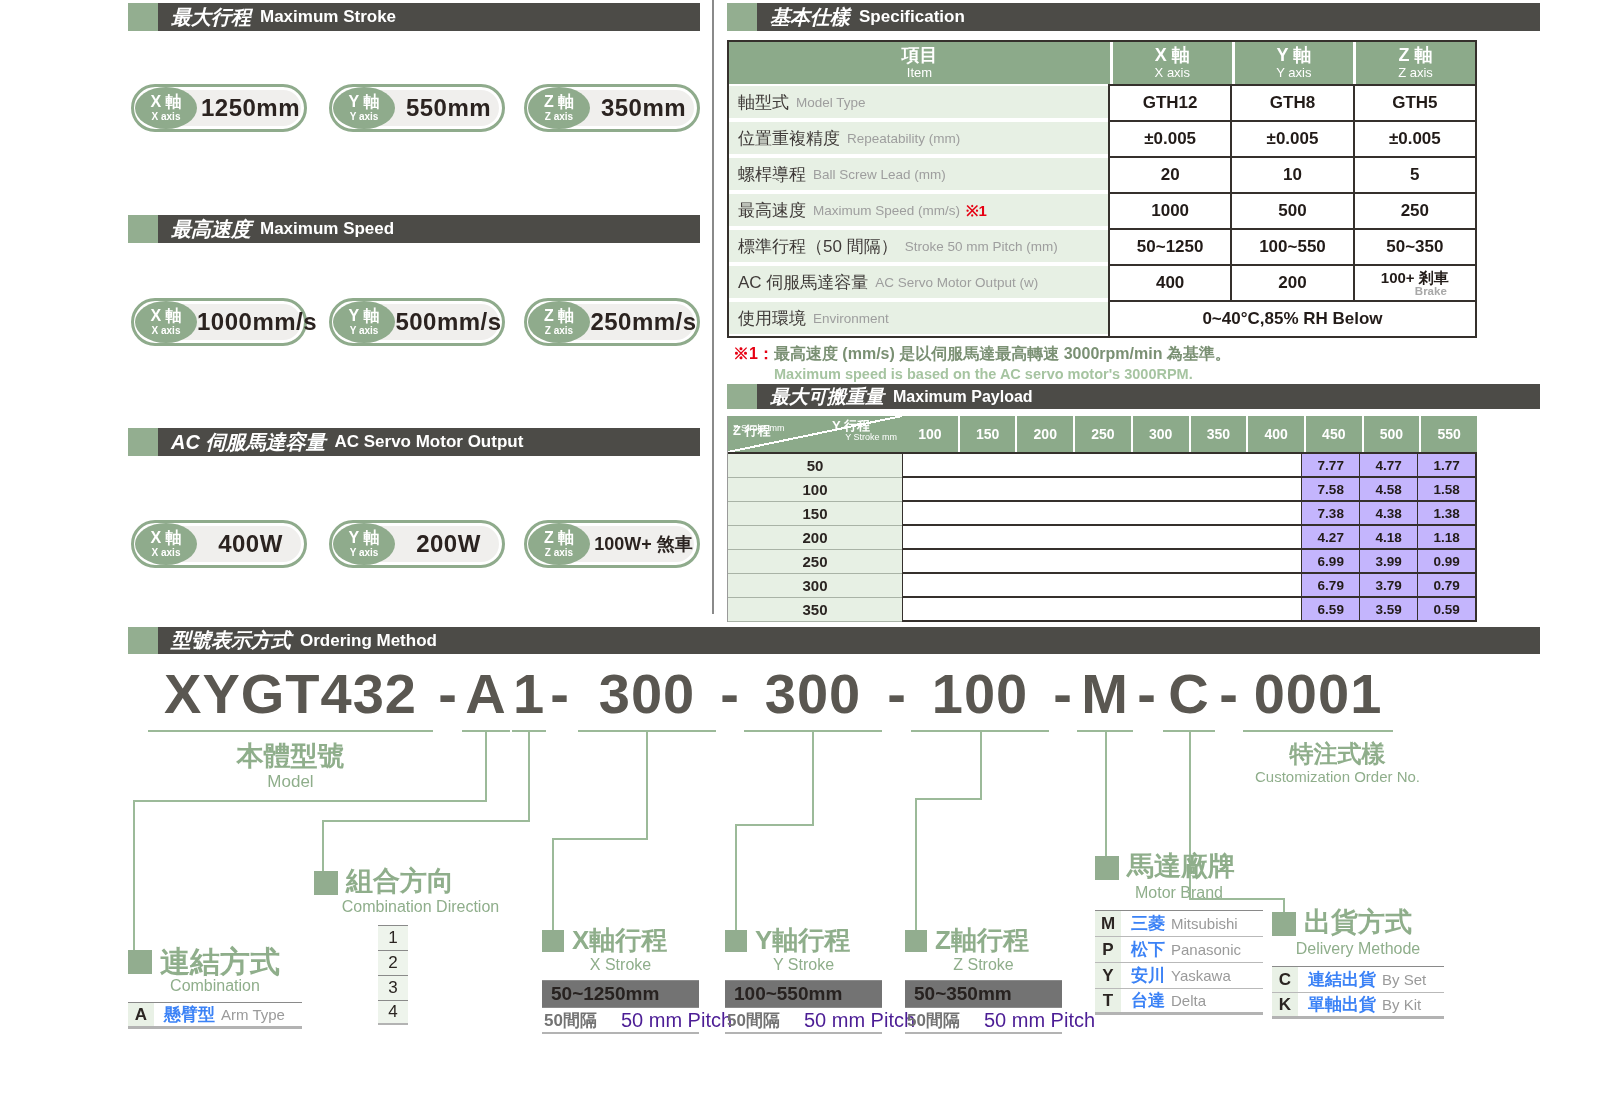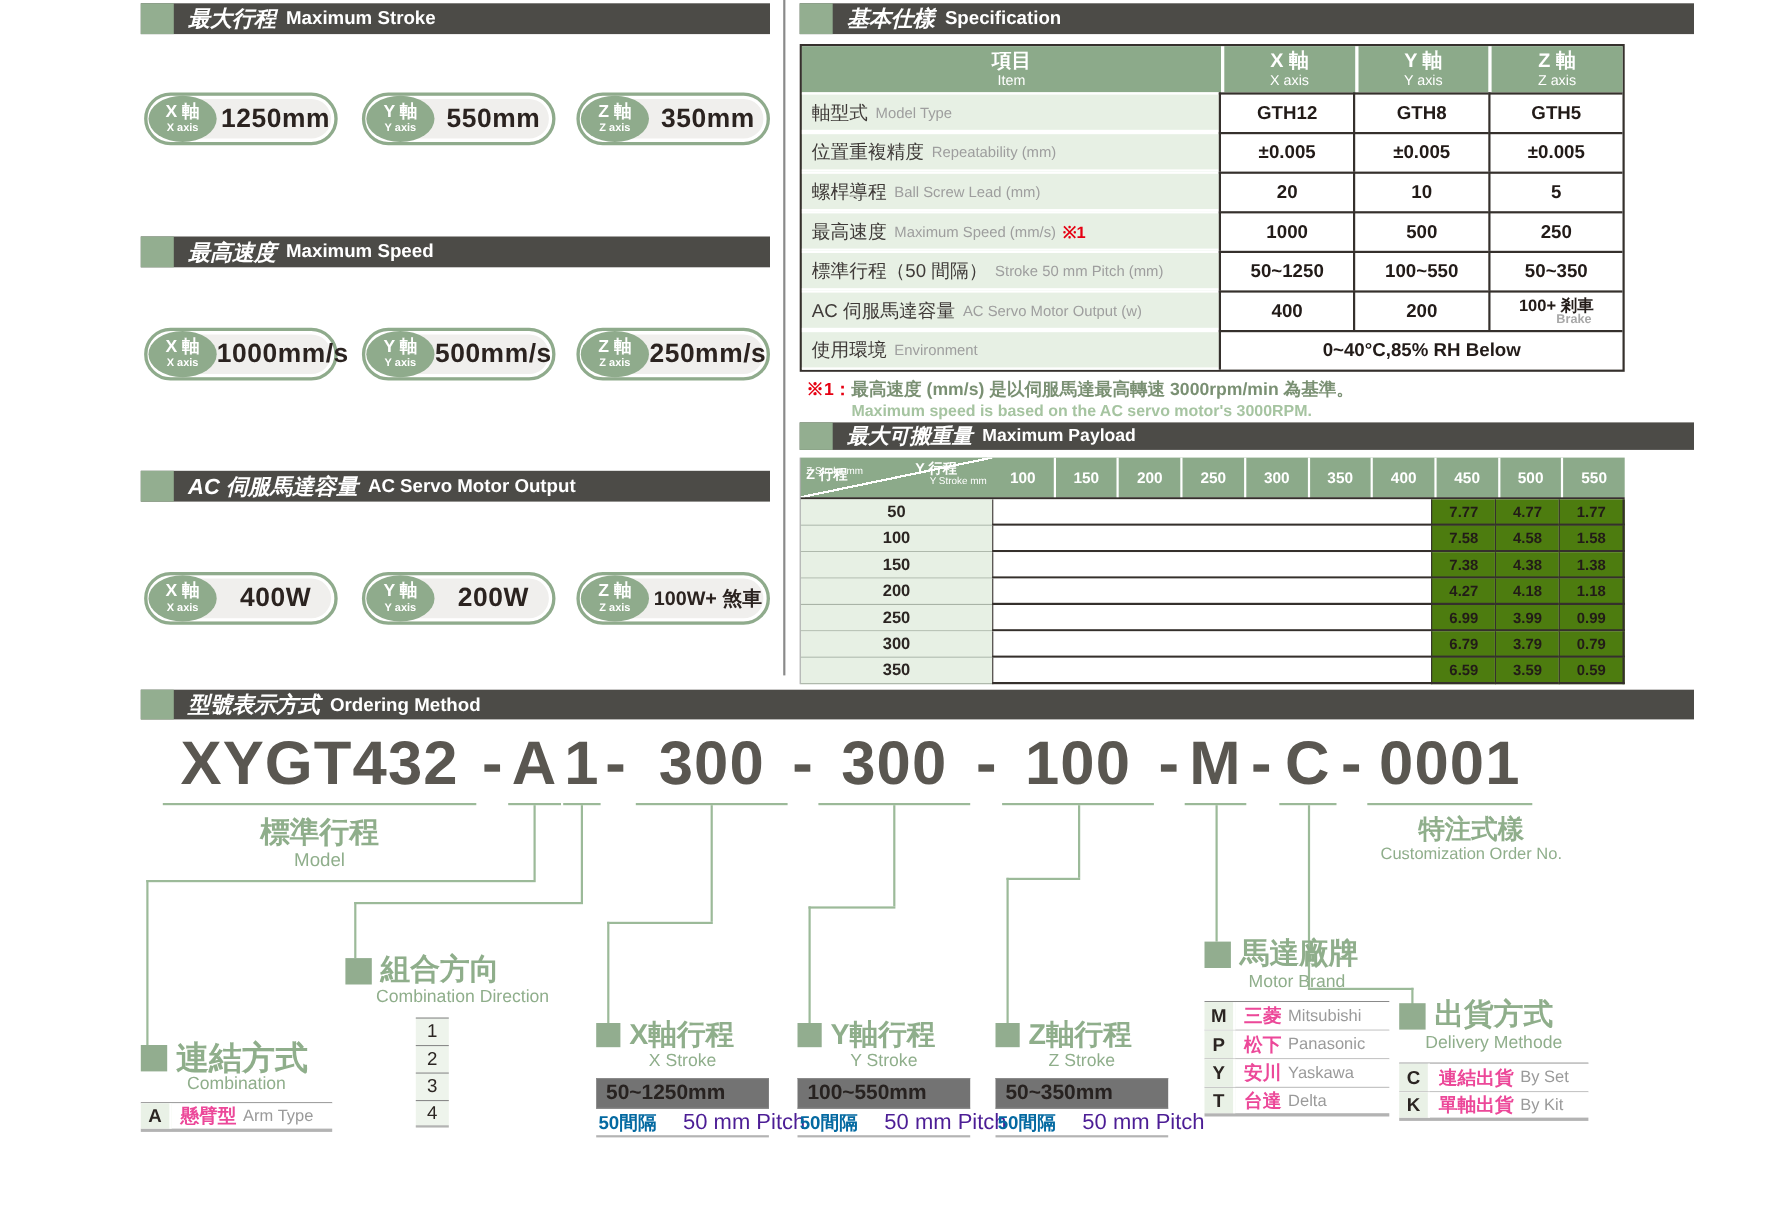--- a/index.html
+++ b/index.html
@@ -62,51 +62,51 @@
   .pd-zzh { top:8px; left:5px; font-size:13px; font-weight:bold; }
   .pd-zen { top:8px; left:5px; font-size:9px; }
   .pay-col { flex:1; display:flex; align-items:center; justify-content:center; color:#fff; font-size:14px; font-weight:bold; }
   .pay-col + .pay-col { border-left:2px solid #fff; }
   .pay-body { border-top:2px solid #35302c; }
   .prow { display:flex; height:24px; }
   .prow .plabel { width:174px; flex:0 0 auto; background:#e7f0e4; border-bottom:1.5px solid #a9b3a6;
                   display:flex; align-items:center; justify-content:center; font-size:15px; font-weight:bold; color:#2b2522; }
   .prow .pregion { flex:1; display:flex; }
   .prow .pblank { flex:7; border-left:1.5px solid #35302c; border-bottom:2px solid #35302c; background:#fff; }
-  .prow .pval { flex:1; border-left:1.5px solid #35302c; border-bottom:2px solid #35302c; background:#4d7c0f;
+  .prow .pval { flex:1; border-left:1.5px solid #35302c; border-bottom:2px solid #35302c; background:#c4b5fd;
                 display:flex; align-items:center; justify-content:center; font-size:13.5px; font-weight:bold; color:#221b18; }
   .prow .pval:last-child { border-right:2px solid #35302c; }
 
   
   .tok { position:absolute; top:658px; height:74px; line-height:72px; text-align:center;
          font-size:56px; font-weight:bold; color:#5a5751; letter-spacing:1px; white-space:nowrap; }
   .tok.u { border-bottom:2.5px solid #9bb998; }
   .conn { position:absolute; background:#9cba99; }
   .sq { position:absolute; background:#92ad8f; }
 
   .g-title { position:absolute; font-weight:bold; color:#8fae8b; white-space:nowrap; }
   .g-sub { position:absolute; color:#8fae8b; text-align:center; white-space:nowrap; }
 
   .mini-table { position:absolute; border-top:1.5px solid #8a8a8a; }
   .mini-row { display:flex; height:26px; align-items:center; border-bottom:1.5px solid #b9b9b9; background:#fff; }
   .mini-row:last-child { border-bottom:3px solid #b3b3b3; }
   .mini-code { width:28px; height:100%; background:#e9f1e6; border-right:2px solid #fff; flex:0 0 auto;
                display:flex; align-items:center; justify-content:center; font-size:17px; font-weight:bold; color:#2b2522; }
-  .mini-zh { font-size:17px; font-weight:bold; color:#ec4899; margin-left:8px; white-space:nowrap; }
+  .mini-zh { font-size:17px; font-weight:bold; color:#3b82f6; margin-left:8px; white-space:nowrap; }
   .mini-en { font-size:15px; color:#9a9a9a; margin-left:6px; white-space:nowrap; }
 
   .numcol { position:absolute; width:30px; }
   .numcell { height:25px; background:#eef4ec; border-top:1.5px solid #8a8a8a;
              display:flex; align-items:center; justify-content:center; font-size:17px; color:#2b2522; }
   .numcell:last-child { border-bottom:2.5px solid #b3b3b3; }
 
   .band { position:absolute; width:157px; height:28px; background:#737373; border-top:1.5px solid #8a8a8a; border-bottom:1.5px solid #8a8a8a;
           font-size:19px; font-weight:bold; color:#272220; line-height:25px; padding-left:9px; white-space:nowrap; }
   .pitch { position:absolute; width:157px; height:26px; border-bottom:2.5px solid #b3b3b3; display:flex; align-items:center; white-space:nowrap; }
-  .pitch .pzh { font-size:17px; font-weight:bold; color:#0369a1; margin-left:2px; }
+  .pitch .pzh { font-size:17px; font-weight:bold; color:#737373; margin-left:2px; }
   .pitch .pen { font-size:20px; color:#4c1d95; margin-left:24px; }
 </style>
 </head>
 <body>
 
 <div id="page">
 
   <div class="secbar" style="left:128px; top:3px; width:572px;">
     <div class="accent"></div>
     <span class="t-zh">最大行程</span>
@@ -425,21 +425,21 @@
   <div class="conn" style="left:980px; top:732px; width:2px; height:66px;"></div>
   <div class="conn" style="left:915px; top:798px; width:67px; height:2px;"></div>
   <div class="conn" style="left:915px; top:798px; width:2px; height:132px;"></div>
 
   <div class="conn" style="left:1105px; top:732px; width:2px; height:124px;"></div>
 
   <div class="conn" style="left:1189px; top:732px; width:2px; height:166px;"></div>
   <div class="conn" style="left:1189px; top:898px; width:96px; height:2px;"></div>
   <div class="conn" style="left:1283px; top:898px; width:2px; height:16px;"></div>
 
-  <div class="g-title" style="left:148px; top:738px; width:285px; font-size:27px; text-align:center;">標準行程</div>
+  <div class="g-title" style="left:148px; top:738px; width:285px; font-size:27px; text-align:center;">本體型號</div>
   <div class="g-sub" style="left:148px; top:772px; width:285px; font-size:17px;">Model</div>
 
   <div class="g-title" style="left:1240px; top:738px; width:195px; font-size:24px; text-align:center;">特注式樣</div>
   <div class="g-sub" style="left:1240px; top:768px; width:195px; font-size:15px;">Customization Order No.</div>
 
   <div class="sq" style="left:128px; top:950px; width:24px; height:24px;"></div>
   <div class="g-title" style="left:160px; top:942px; font-size:30px;">連結方式</div>
   <div class="g-sub" style="left:128px; top:977px; width:174px; font-size:16px;">Combination</div>
   <div class="mini-table" style="left:128px; top:1002px; width:174px;">
     <div class="mini-row">

